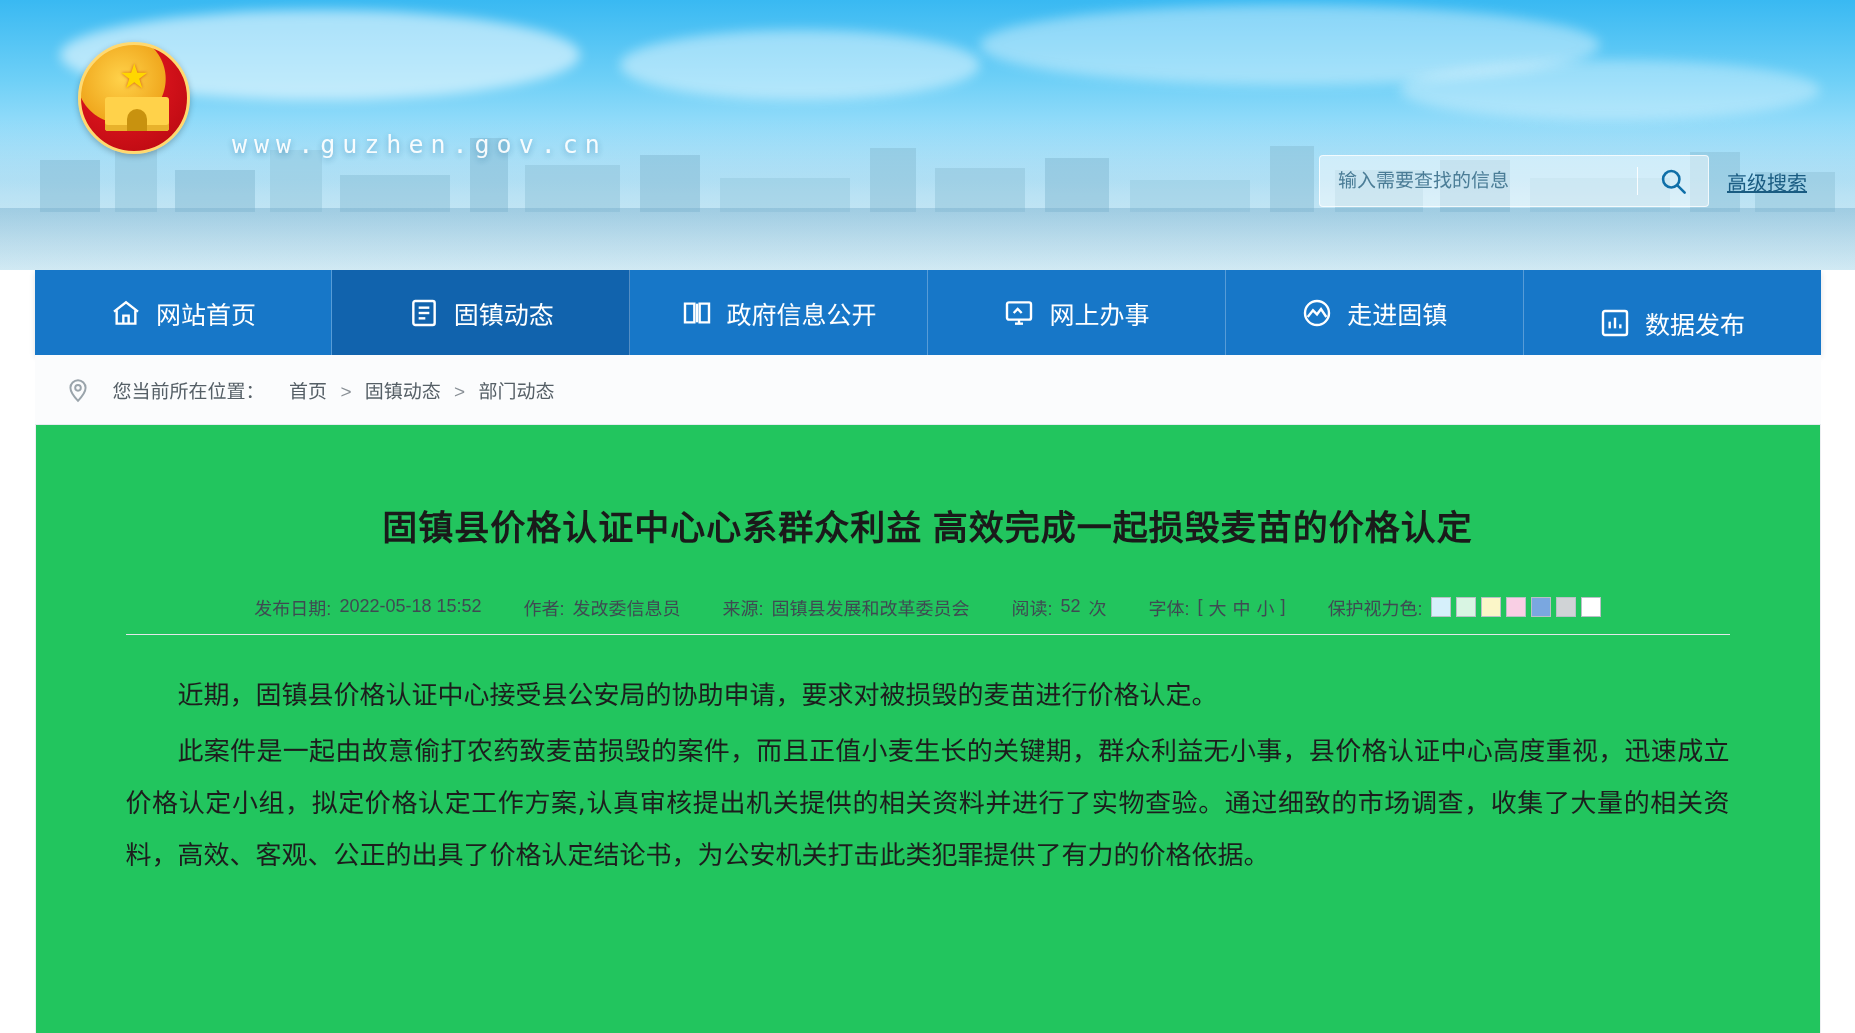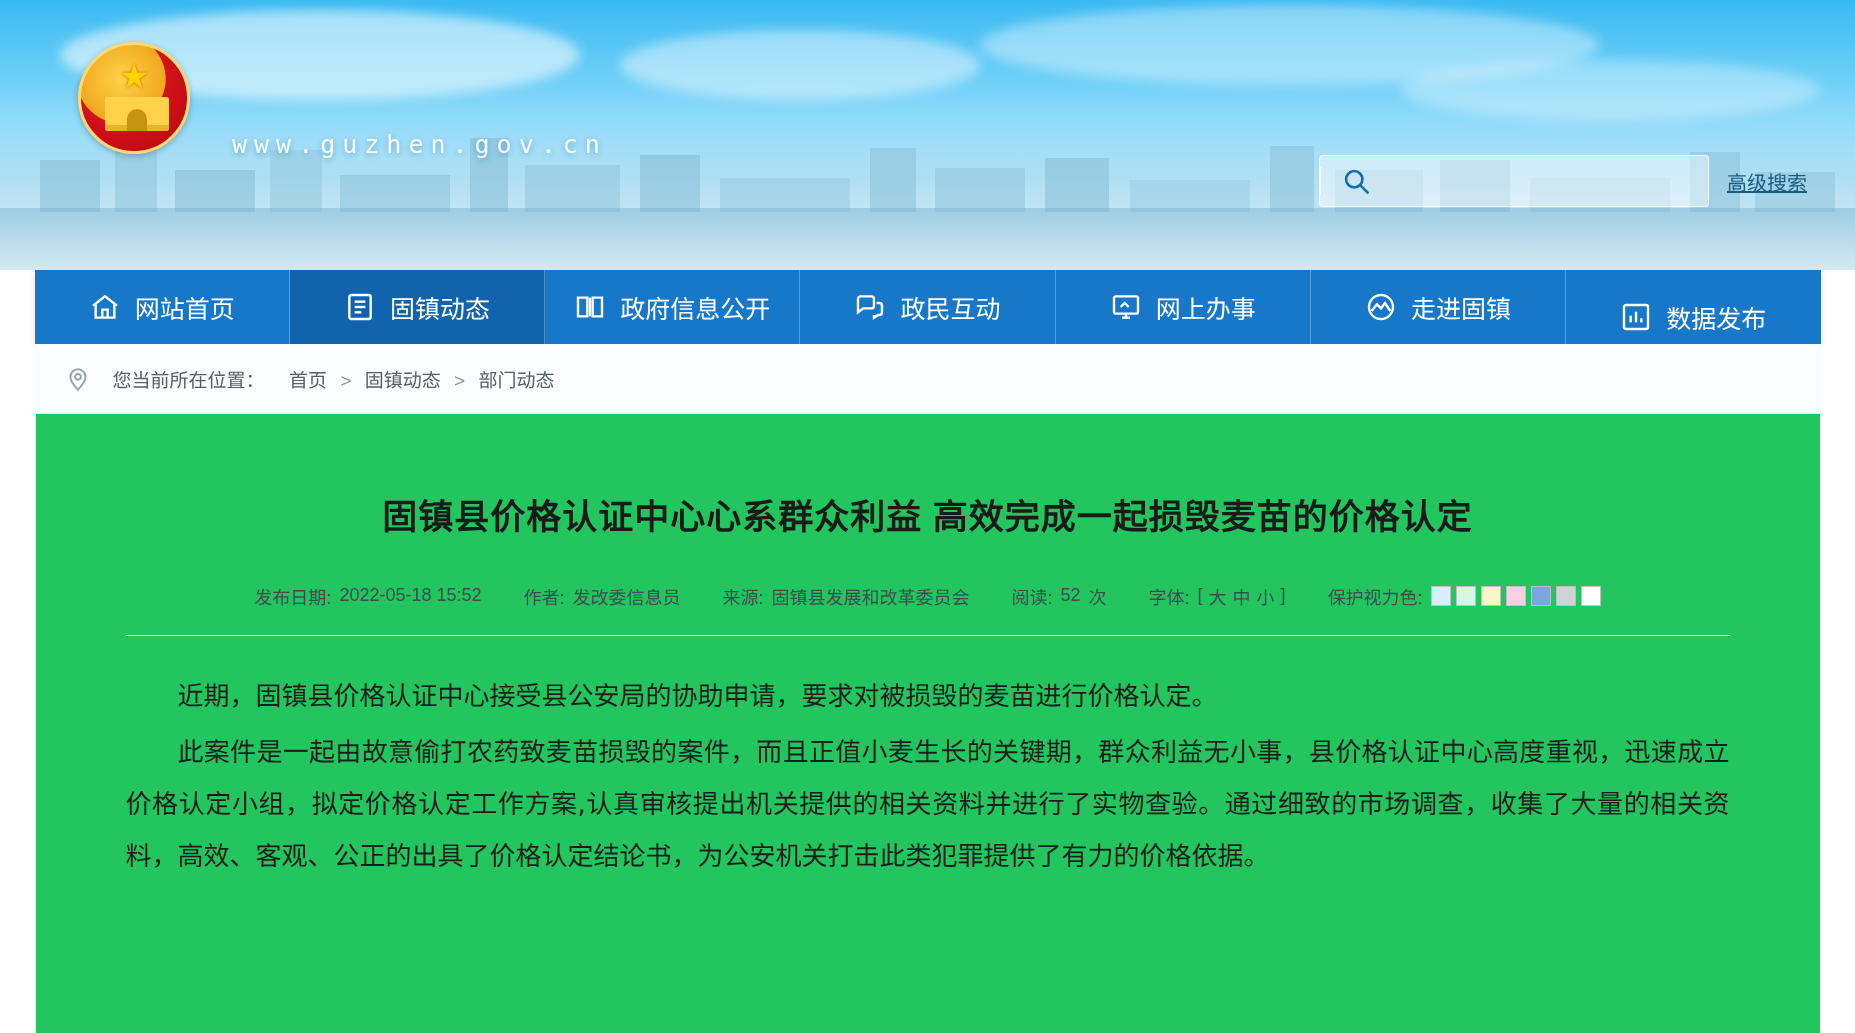--- a/index.html
+++ b/index.html
@@ -118,21 +118,21 @@
   }
   .search-btn svg { width: 28px; height: 28px; }
   .adv-search {
     color: #1a5c82; font-size: 20px; text-decoration: underline;
     cursor: pointer; white-space: nowrap; text-align: center;
   }
 
   
   .nav {
     display: flex;
-    height: 74px;
+    height: 85px;
     background: #1777c8;
     width: 1786px;
     margin: 0 auto;
     box-shadow: 0 2px 6px rgba(0,0,0,.12);
   }
   .nav-item {
     flex: 1;
     display: flex; align-items: center; justify-content: center;
     gap: 14px;
     color: #ffffff;
@@ -176,21 +176,21 @@
     letter-spacing: 1px;
     margin: 18px 0 40px 0;
     line-height: 1.45;
   }
   .meta {
     display: flex; align-items: center; justify-content: center;
     flex-wrap: wrap;
     gap: 42px;
     font-size: 18px;
     color: #3f4a52;
-    padding-bottom: 26px;
+    padding-bottom: 14px;
     border-bottom: 1px solid #e3e7ea;
   }
   .meta .m-item { display: flex; align-items: center; gap: 8px; }
   .meta .m-label { color: #3f4a52; }
   .meta .m-value { color: #3f4a52; }
   .font-sizes { display: flex; align-items: center; gap: 6px; }
   .font-sizes .fs { cursor: pointer; }
   .swatches { display: flex; align-items: center; gap: 5px; }
   .swatch {
     width: 20px; height: 20px; border: 1px solid #b9c0c6; cursor: pointer;
@@ -243,20 +243,21 @@
     <div class="circle">
       <div class="star">★</div>
       <div class="gate"></div>
     </div>
   </div>
 
   <div class="site-url">www.guzhen.gov.cn</div>
 
   <div class="search-area">
     <div class="search-box">
+      <input type="text" placeholder="输入需要查找的信息" style="">
       <div class="search-divider"></div>
       <button class="search-btn">
         <svg viewBox="0 0 24 24" fill="none" stroke="#0f6fa8" stroke-width="2.2">
           <circle cx="10.5" cy="10.5" r="7"></circle>
           <line x1="16" y1="16" x2="22" y2="22" stroke-linecap="round"></line>
         </svg>
       </button>
     </div>
     <a class="adv-search">高级搜索</a>
   </div>
@@ -285,27 +286,20 @@
 
   <div class="nav-item">
     <svg viewBox="0 0 24 24" fill="none" stroke="#ffffff" stroke-width="1.8">
       <path d="M3 5h7v14H3z"></path>
         <path d="M14 5h7v14h-7z"></path>
         <line x1="12" y1="5" x2="12" y2="19"></line>
     </svg>
     <span>政府信息公开</span>
   </div>
 
-  <div class="nav-item">
-    <svg viewBox="0 0 24 24" fill="none" stroke="#ffffff" stroke-width="1.8">
-      <path d="M3 6a2 2 0 012-2h8a2 2 0 012 2v5a2 2 0 01-2 2H7l-4 3V6z"></path>
-      <path d="M17 9h2a2 2 0 012 2v5a2 2 0 01-2 2h-1l-3 2v-2"></path>
-    </svg>
-    <span>政民互动</span>
-  </div>
 
   <div class="nav-item">
     <svg viewBox="0 0 24 24" fill="none" stroke="#ffffff" stroke-width="1.8">
       <rect x="3" y="4" width="18" height="13" rx="1.5"></rect>
       <line x1="9" y1="20" x2="15" y2="20"></line>
         <line x1="12" y1="17" x2="12" y2="20"></line>
       <polyline points="8,12 11,9 14,12"></polyline>
     </svg>
     <span>网上办事</span>
   </div>

